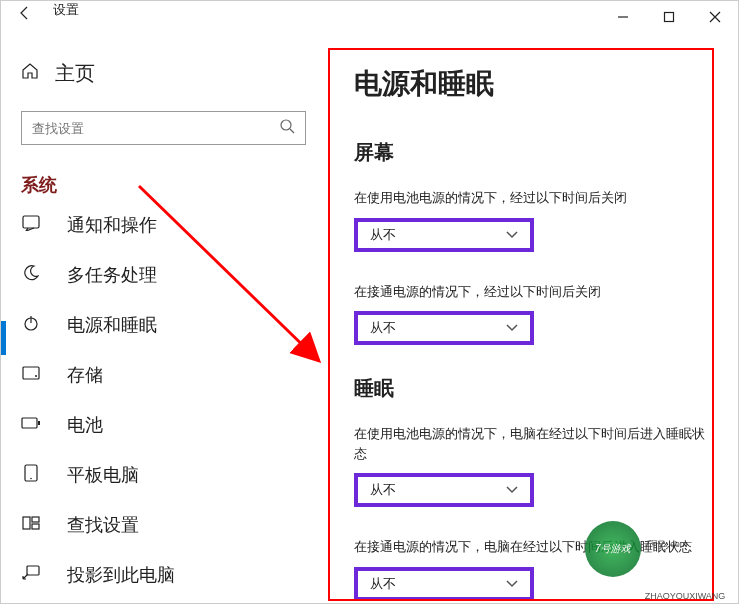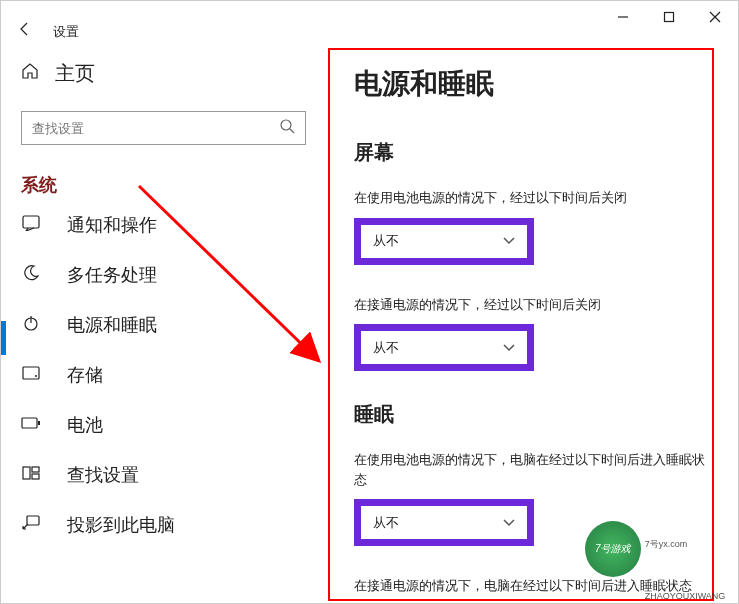--- a/index.html
+++ b/index.html
@@ -1,37 +1,37 @@
 <!DOCTYPE html>
 <html><head>
   <meta charset="utf-8">
   <style>
     * { margin: 0; padding: 0; box-sizing: border-box; font-family: "Microsoft YaHei", "Segoe UI", sans-serif; }
     body { width: 739px; height: 604px; background: #fff; overflow: hidden; position: relative; }
     .window { width: 100%; height: 100%; display: flex; flex-direction: column; border: 1px solid #ccc; position: relative; }
-    .titlebar { height: 40px; display: flex; align-items: flex-end; padding-left: 12px; }
+    .titlebar { height: 40px; display: flex; align-items: flex-start; padding-left: 12px; }
     .back-btn { width: 24px; height: 24px; display: flex; align-items: center; justify-content: center; margin-right: 16px; }
     .title { font-size: 13px; color: #222; }
     .winctrl { position: absolute; right: 0; top: 0; display: flex; }
     .winctrl div { width: 46px; height: 32px; display: flex; align-items: center; justify-content: center; }
     .body { flex: 1; display: flex; overflow: hidden; }
     .sidebar { width: 325px; padding: 20px 20px 0 20px; border-right: 0; overflow-y: auto; }
     .home { display: flex; align-items: center; gap: 16px; font-size: 20px; color: #222; margin-bottom: 26px; height: 24px; }
     .search { display: flex; align-items: center; border: 1px solid #999; height: 34px; padding: 16px 10px; margin-bottom: 28px; }
     .search input { flex: 1; border: none; outline: none; font-size: 13px; background: transparent; }
     .section-label { font-size: 18px; font-weight: 600; color: #7f1d1d; margin-bottom: 16px; padding-left: 0; }
     .navlist { display: flex; flex-direction: column; }
     .navitem { display: flex; align-items: flex-start; gap: 26px; height: 50px; font-size: 18px; color: #222; padding-left: 0; position: relative; cursor: pointer; }
     .navitem.active::before { content: ""; position: absolute; left: -20px; top: 8px; bottom: 8px; width: 5px; background: #0078d4; }
     .navitem .ic { width: 20px; height: 20px; display: flex; align-items: center; justify-content: center; }
     .content { flex: 1; padding: 24px 30px 0 28px; overflow: hidden; position: relative; }
     .page-title { font-size: 28px; font-weight: 600; color: #222; margin-bottom: 36px; }
     .section-h { font-size: 20px; font-weight: 600; color: #222; margin-bottom: 22px; }
     .setting-label { font-size: 13px; color: #222; margin-bottom: 10px; line-height: 1.5; }
-    .dropdown { width: 180px; height: 47px; border: 7px solid #6d28d9; display: flex; align-items: center; justify-content: space-between; padding: 0 12px; font-size: 13px; color: #222; margin-bottom: 30px; cursor: pointer; }
+    .dropdown { width: 180px; height: 34px; border: 4px solid #6d28d9; display: flex; align-items: center; justify-content: space-between; padding: 0 12px; font-size: 13px; color: #222; margin-bottom: 30px; cursor: pointer; }
     .chev { display: flex; align-items: center; }
     .redbox { position: absolute; border: 2px solid #ff0000; pointer-events: none; }
     .rb1 { left: 327px; top: 47px; width: 386px; height: 553px; }
     .arrow-svg { position: absolute; left: 133px; top: 180px; pointer-events: none; }
     .watermark { position: absolute; right: 8px; bottom: 24px; width: 150px; height: 60px; display: flex; align-items: center; justify-content: center; opacity: 0.85; pointer-events: none; }
     .wm-circle { width: 56px; height: 56px; border-radius: 50%; background: radial-gradient(#2a4,#062); display: flex; align-items: center; justify-content: center; color: #fff; font-size: 10px; text-align: center; font-style: italic; }
     .wm-text { color: #333; font-size: 9px; margin-left: 4px; margin-top: 40px; }
   </style>
 </head>
 <body>
@@ -122,20 +122,29 @@
           <span class="ic">
               <svg width="20" height="12" viewBox="0 0 20 12">
                 <rect x="1" y="1" width="15" height="10" rx="1" stroke="#222" stroke-width="1.2" fill="none"></rect>
                 <rect x="17" y="4" width="2" height="4" fill="#222"></rect>
               </svg>
             </span>
           <span>电池</span>
         </div>
         <div class="navitem">
           <span class="ic">
+              <svg width="16" height="18" viewBox="0 0 16 18">
+                <rect x="2" y="1" width="12" height="16" rx="1.5" stroke="#222" stroke-width="1.2" fill="none"></rect>
+                <circle cx="8" cy="14.5" r="0.8" fill="#222"></circle>
+              </svg>
+            </span>
+          <span>平板电脑</span>
+        </div>
+        <div class="navitem">
+          <span class="ic">
               <svg width="18" height="14" viewBox="0 0 18 14">
                 <rect x="1" y="1" width="7" height="12" stroke="#222" stroke-width="1.2" fill="none"></rect>
                 <rect x="10" y="1" width="7" height="5" stroke="#222" stroke-width="1.2" fill="none"></rect>
                 <rect x="10" y="8" width="7" height="5" stroke="#222" stroke-width="1.2" fill="none"></rect>
               </svg>
             </span>
           <span>查找设置</span>
         </div>
         <div class="navitem">
           <span class="ic">

